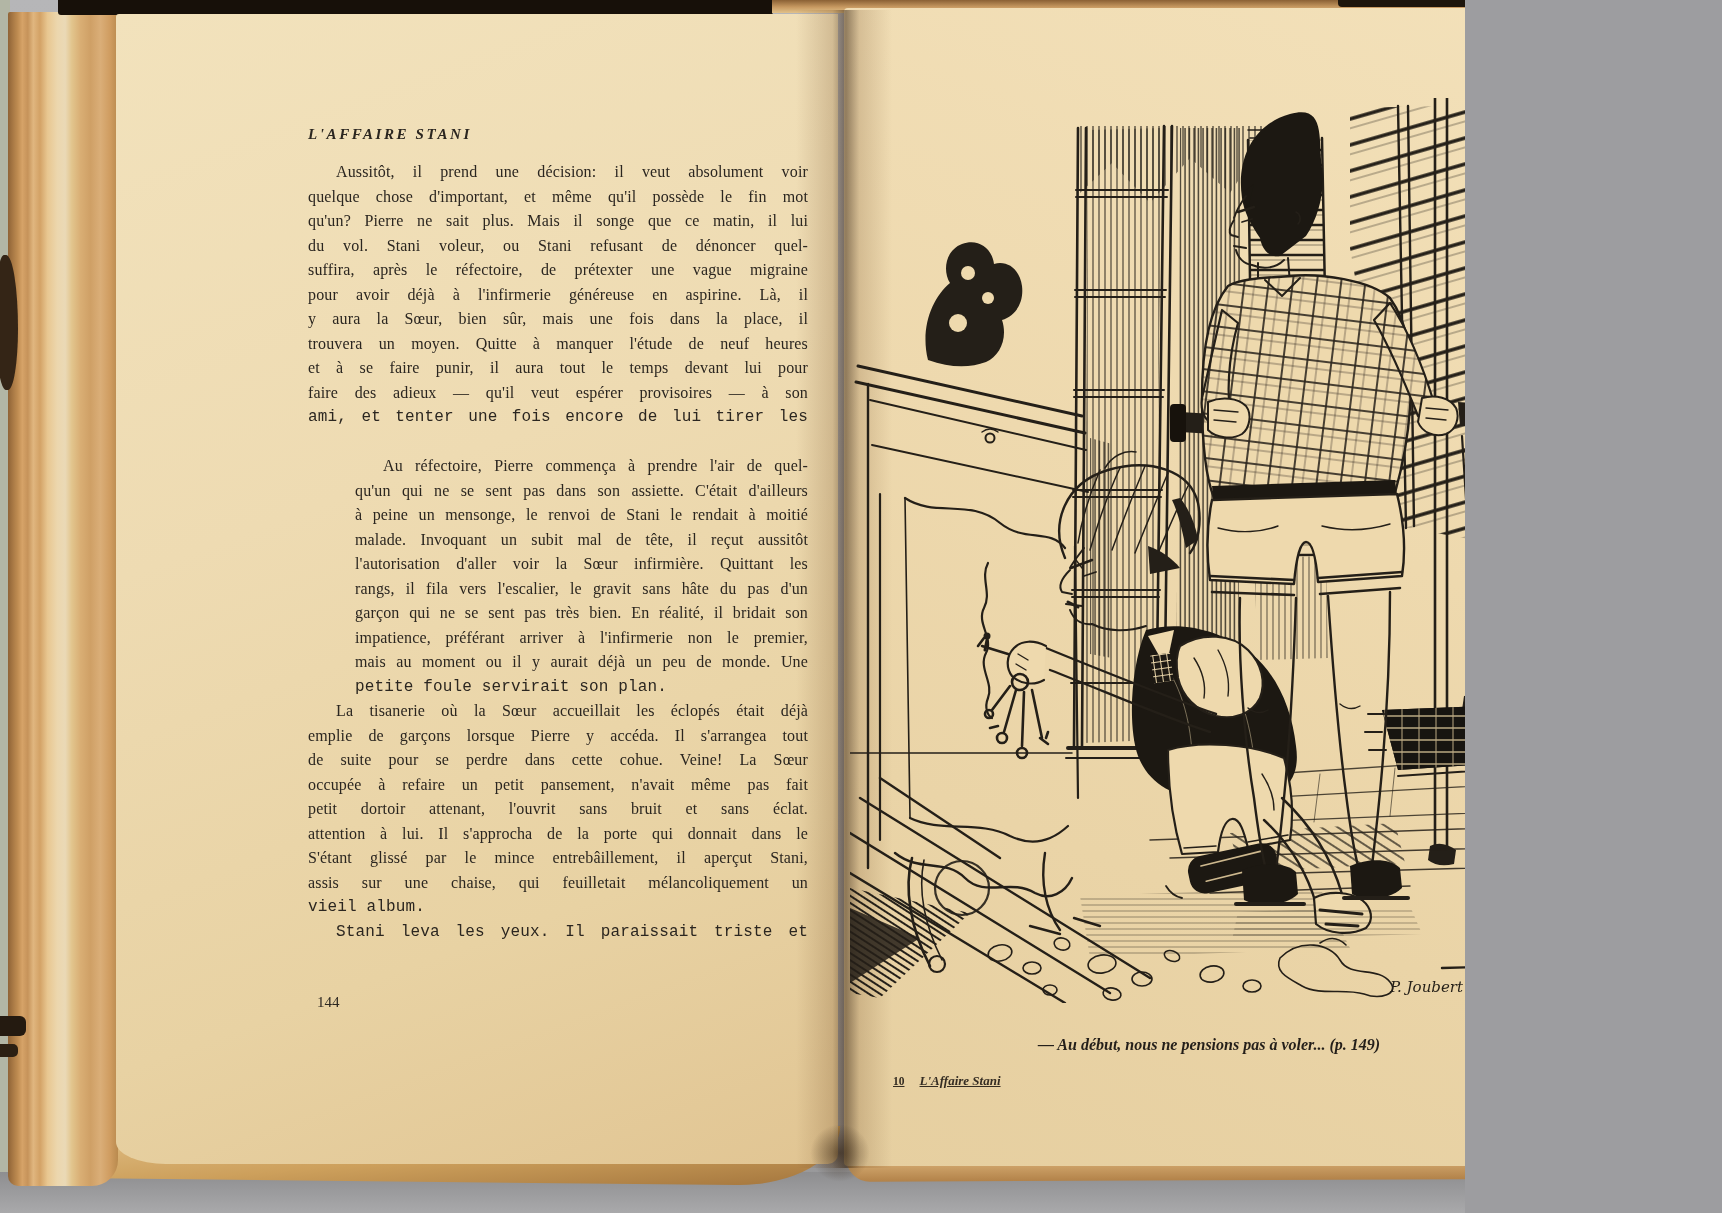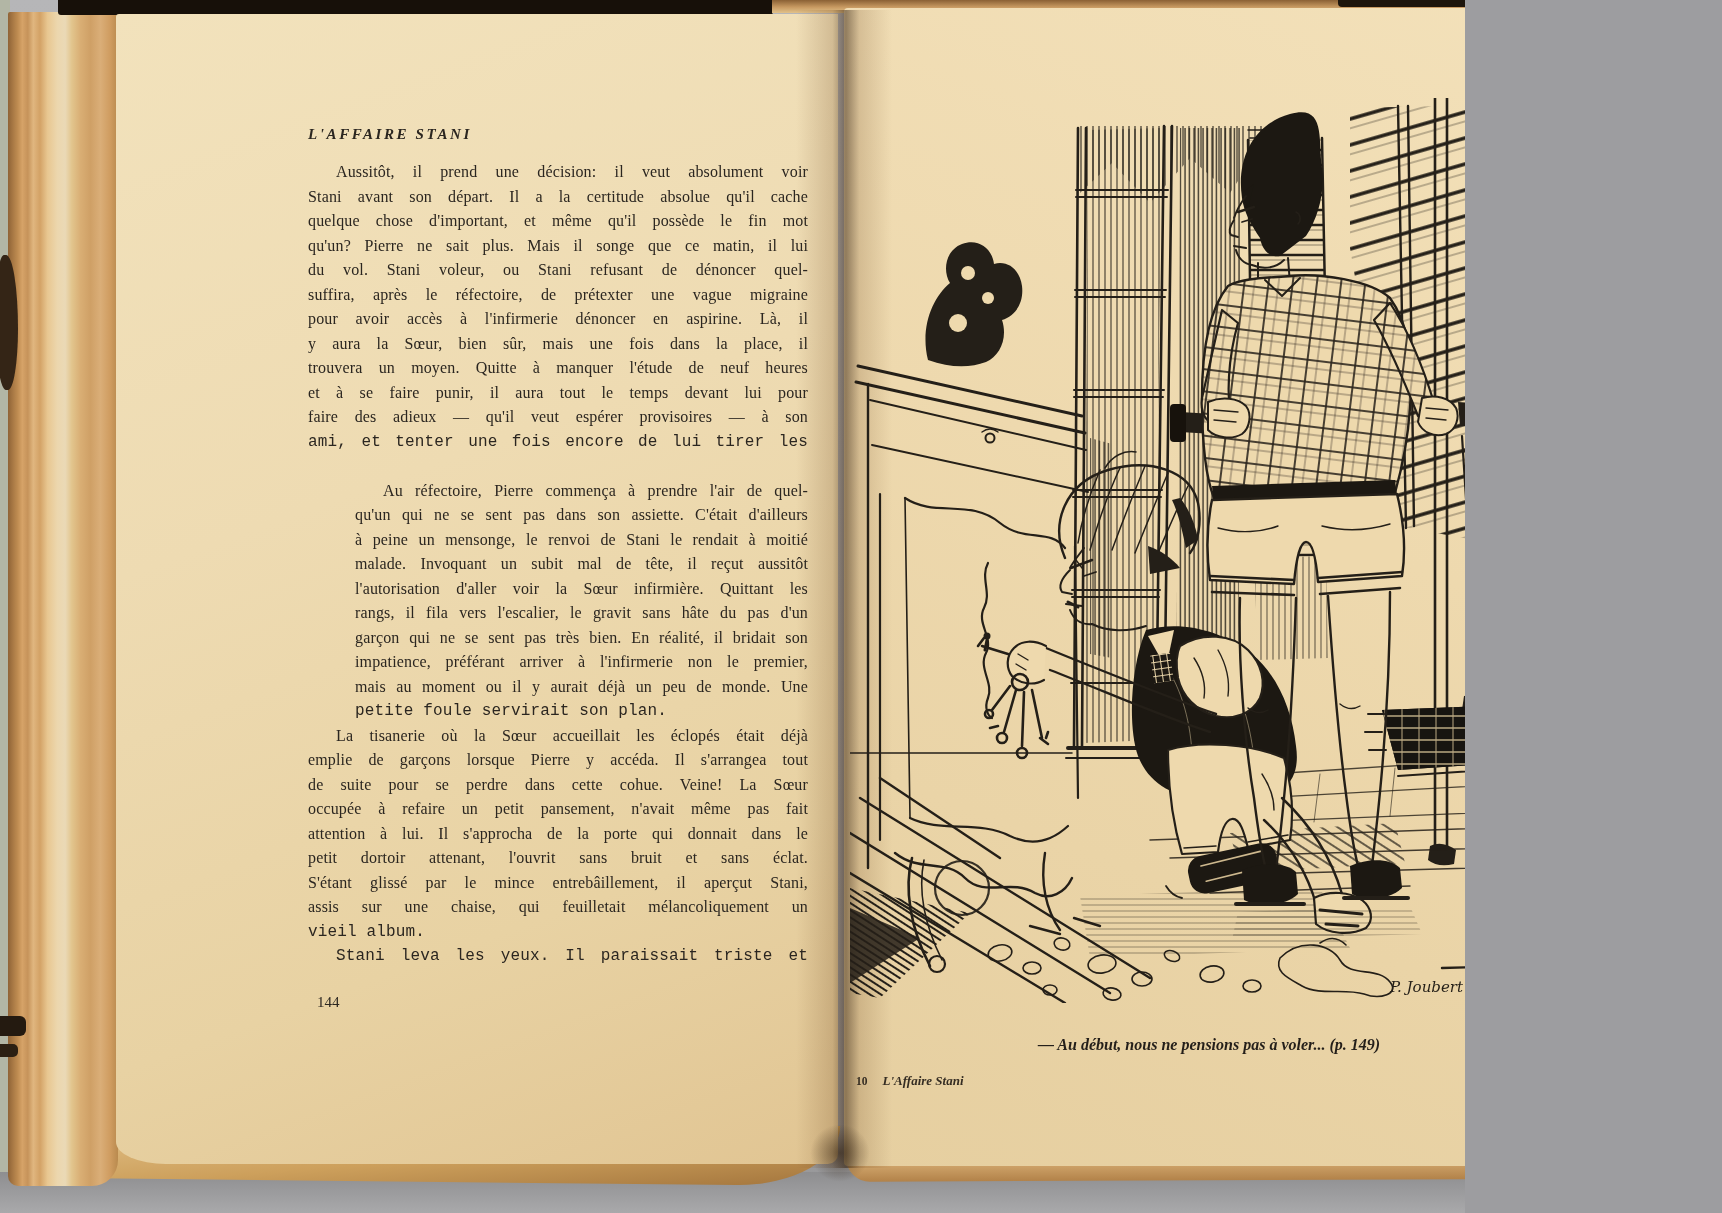--- a/index.html
+++ b/index.html
@@ -45,21 +45,21 @@
       line-height:24.5px;letter-spacing:.15px;}
   .para{margin:0;}
   .para.gap{margin-top:24.5px;margin-left:47px;}
   .tline{text-align:justify;text-align-last:justify;height:24.5px;overflow:hidden;}
   .tline.first{text-indent:28px;}
   .tline.last{text-align-last:left;font-family:Liberation Mono, monospace;}
   .page-number{left:317px;top:994px;font-size:15px;color:#2b2620;}
   
   .caption{left:905px;top:1036px;width:608px;text-align:center;font-style:italic;
       font-weight:600;font-size:16px;color:#241f1a;}
-  .footer{left:856px;top:1071px;color:#352d23;white-space:nowrap;}
+  .footer{left:893px;top:1071px;color:#352d23;white-space:nowrap;text-decoration:underline;}
   .footer .num{font-size:11.5px;font-weight:700;}
   .footer .ttl{font-size:13px;font-weight:700;font-style:italic;margin-left:15px;}
   .illu{left:850px;top:98px;}
 </style>
 </head>
 <body>
 
 <div id="scene">
   <div class="abs bg-left-sliver"></div>
   <div class="abs bg-right-sliver"></div>
@@ -77,26 +77,25 @@
   <div class="abs left-page"></div>
   <div class="abs right-page"></div>
   <div class="abs gutter"></div>
   <div class="abs right-page-curl"></div>
   <div class="abs gutter-foot"></div>
 
   <div class="abs running-head">L'AFFAIRE STANI</div>
   <div class="abs body-text">
       <div class="para">
         <div class="tline first">Aussitôt, il prend une décision: il veut absolument voir</div>
-        <div class="tline">Stani avant son départ. Il a la certitude absolue qu'il cache</div>
         <div class="tline">quelque chose d'important, et même qu'il possède le fin mot</div>
         <div class="tline">qu'un? Pierre ne sait plus. Mais il songe que ce matin, il lui</div>
         <div class="tline">du vol. Stani voleur, ou Stani refusant de dénoncer quel-</div>
         <div class="tline">suffira, après le réfectoire, de prétexter une vague migraine</div>
-        <div class="tline">pour avoir accès à l'infirmerie dénoncer en aspirine. Là, il</div>
+        <div class="tline">pour avoir déjà à l'infirmerie généreuse en aspirine. Là, il</div>
         <div class="tline">y aura la Sœur, bien sûr, mais une fois dans la place, il</div>
         <div class="tline">trouvera un moyen. Quitte à manquer l'étude de neuf heures</div>
         <div class="tline">et à se faire punir, il aura tout le temps devant lui pour</div>
         <div class="tline">faire des adieux — qu'il veut espérer provisoires — à son</div>
         <div class="tline last">ami, et tenter une fois encore de lui tirer les vers du nez.</div>
       </div>
       <div class="para gap">
         <div class="tline first">Au réfectoire, Pierre commença à prendre l'air de quel-</div>
         <div class="tline">qu'un qui ne se sent pas dans son assiette. C'était d'ailleurs</div>
         <div class="tline">à peine un mensonge, le renvoi de Stani le rendait à moitié</div>
@@ -106,22 +105,22 @@
         <div class="tline">garçon qui ne se sent pas très bien. En réalité, il bridait son</div>
         <div class="tline">impatience, préférant arriver à l'infirmerie non le premier,</div>
         <div class="tline">mais au moment ou il y aurait déjà un peu de monde. Une</div>
         <div class="tline last">petite foule servirait son plan.</div>
       </div>
       <div class="para">
         <div class="tline first">La tisanerie où la Sœur accueillait les éclopés était déjà</div>
         <div class="tline">emplie de garçons lorsque Pierre y accéda. Il s'arrangea tout</div>
         <div class="tline">de suite pour se perdre dans cette cohue. Veine! La Sœur</div>
         <div class="tline">occupée à refaire un petit pansement, n'avait même pas fait</div>
+        <div class="tline">petit dortoir attenant, l'ouvrit sans bruit et sans éclat.</div>
         <div class="tline">attention à lui. Il s'approcha de la porte qui donnait dans le</div>
-        <div class="tline">petit dortoir attenant, l'ouvrit sans bruit et sans éclat.</div>
         <div class="tline">S'étant glissé par le mince entrebâillement, il aperçut Stani,</div>
         <div class="tline">assis sur une chaise, qui feuilletait mélancoliquement un</div>
         <div class="tline last">vieil album.</div>
       </div>
       <div class="para">
         <div class="tline first last">Stani leva les yeux. Il paraissait triste et las.</div>
       </div>
     </div>
   <div class="abs page-number">144</div>
 

